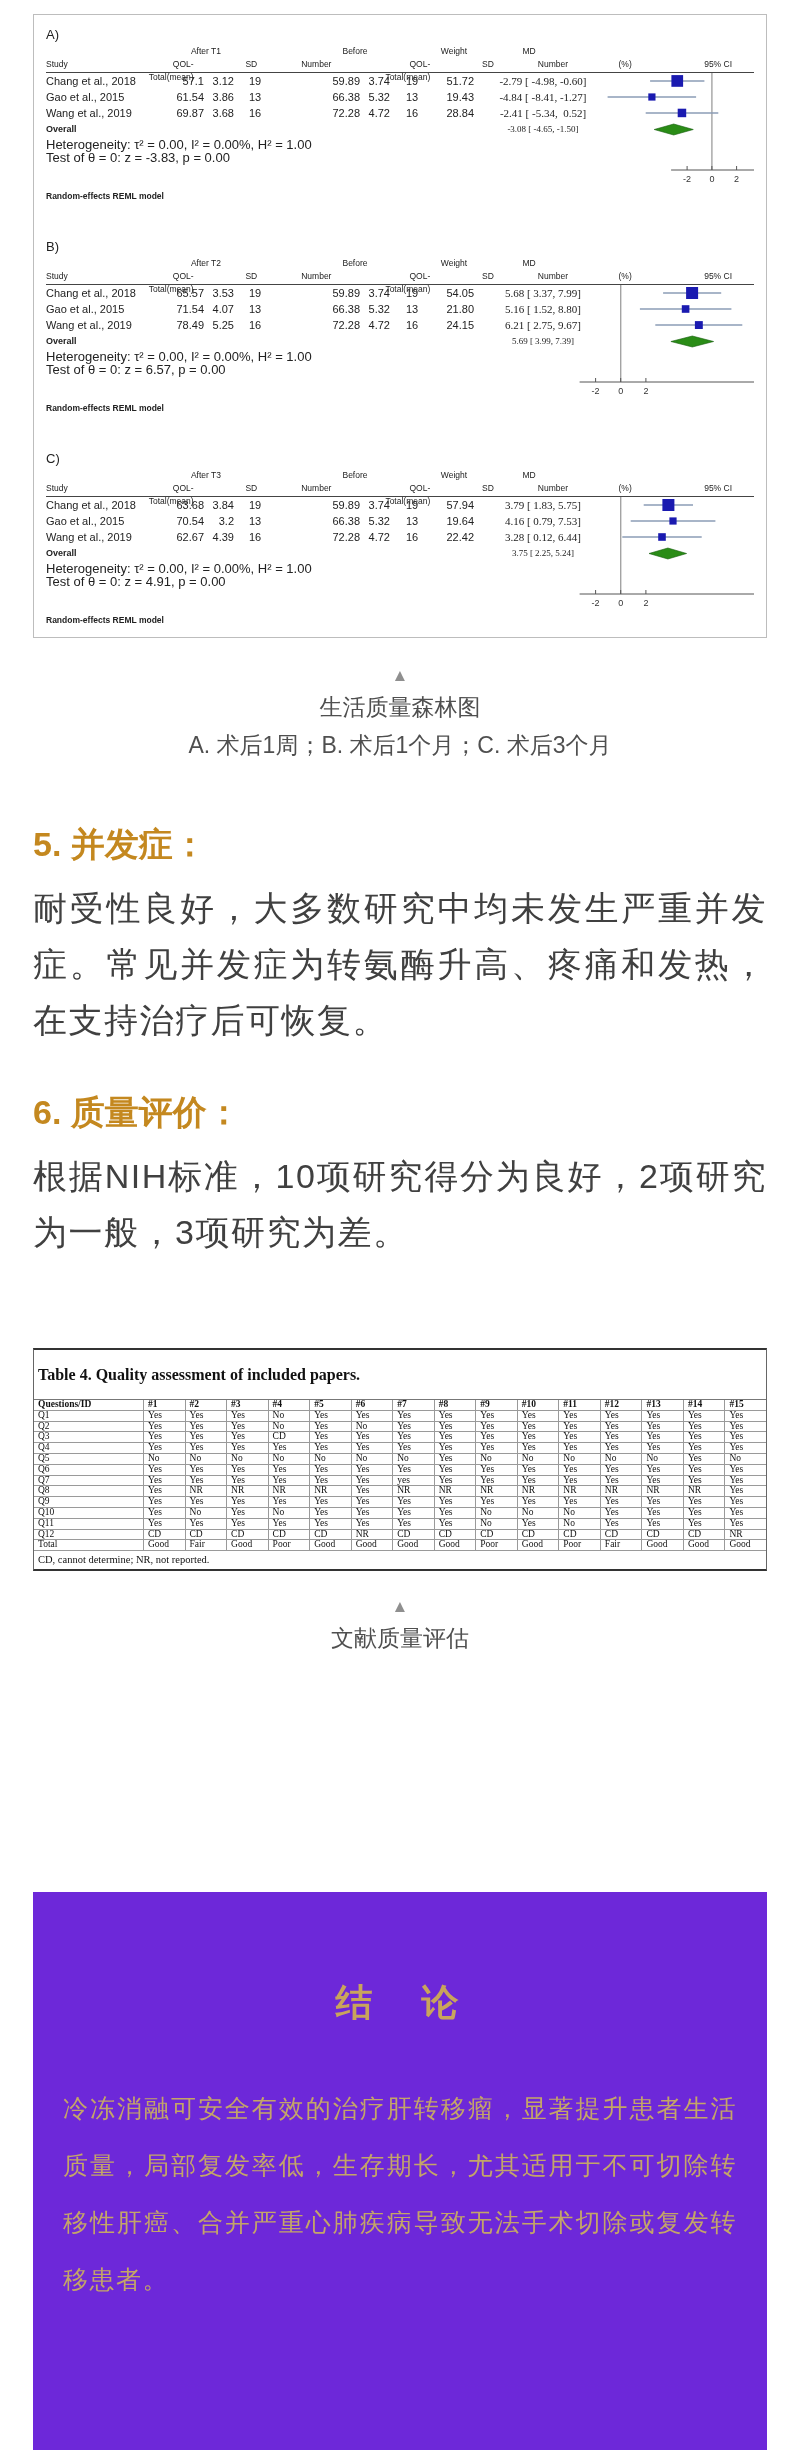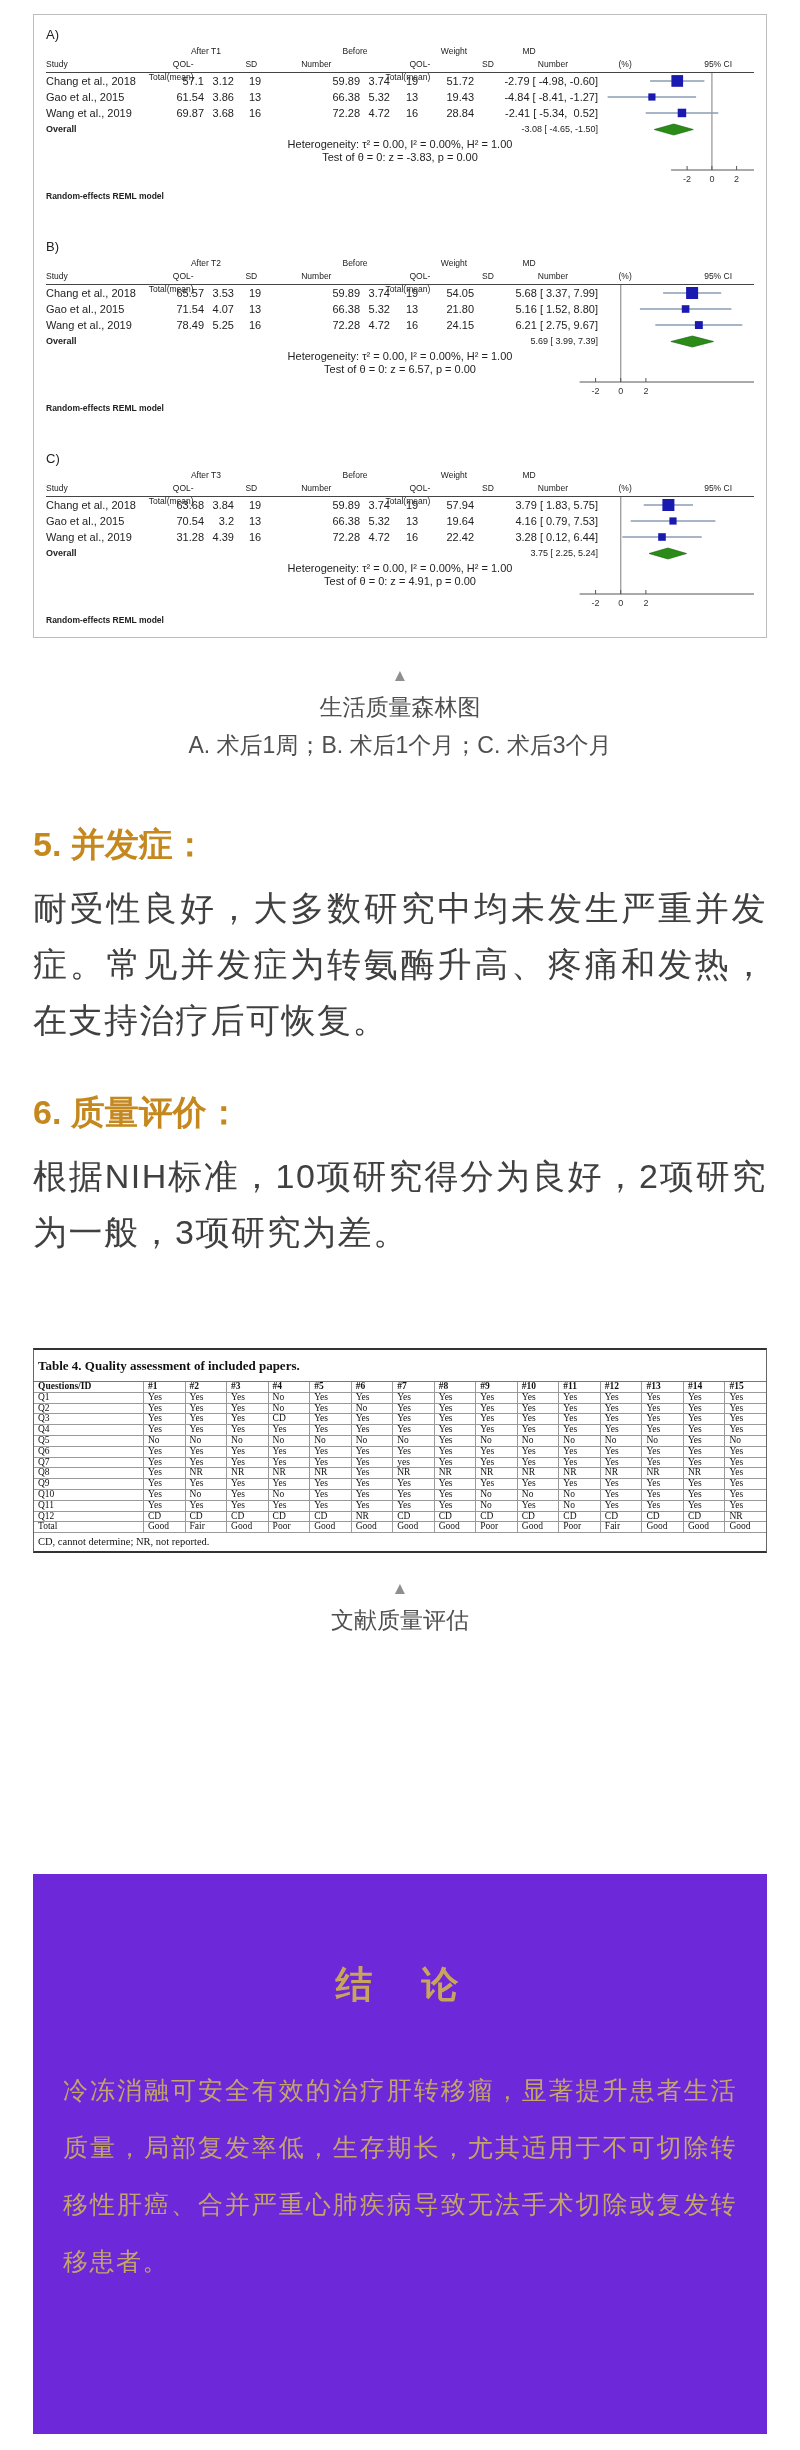--- a/index.html
+++ b/index.html
@@ -15,43 +15,43 @@
   .frow{display:flex;width:100%;color:#222;}
   .ghdr{height:13px;line-height:13px;font-size:8.5px;}
   .chdr{height:14px;line-height:13px;font-size:8.5px;border-bottom:1px solid #444;gap:44px;}
   .drow{height:16px;line-height:16px;font-size:11px;}
   .orow{display:flex;height:17px;line-height:17px;font-size:9px;color:#222;}
   .c1{width:90px}.c2{width:68px}.c3{width:30px}.c4{width:42px}.c5{width:84px}
   .c6{width:30px}.c7{width:44px}.c8{width:40px}.c9{width:110px}
   .g1{width:140px}.g2{width:158px}.g3{width:40px}.g4{width:110px}
   .cfill{width:338px}
   .l{text-align:left}.r{text-align:right}.c{text-align:center}.b{font-weight:bold}
-  .ci{text-align:right;padding-left:14px;white-space:pre;}
-  .fnote{height:13px;line-height:13px;font-size:11px;color:#222;text-align:center;}
+  .ci{text-align:center;padding-left:14px;white-space:pre;font-family:Liberation Serif, serif;}
+  .fnote{height:13px;line-height:13px;font-size:13px;color:#222;}
   .fmodel{margin-top:26px;height:13px;line-height:13px;font-size:8.5px;color:#222;font-weight:bold;}
   .fplot{position:absolute;top:0;right:0;}
 
   
   .cap{margin-top:26px;text-align:center;color:#4f4f4f;}
   .cap-marker{font-size:17px;line-height:24px;color:#8f8f8f;}
   .cap-title{font-size:23px;line-height:38px;}
   .cap-sub{font-size:23px;line-height:38px;}
   .cap2{margin-top:24px;}
 
   
   .sec-heading{margin:56px 33px 0;font-size:34px;line-height:48px;
                font-weight:bold;color:#c4881f;}
   .sec-heading.s6{margin-top:40px;}
   .sec-body{margin:12px 33px 0;font-size:34px;line-height:56px;color:#404040;
             text-align:justify;letter-spacing:1.5px;}
 
   
   .qtable{margin:88px 33px 0;border:2px solid #333;border-left:1px solid #666;
           border-right:1px solid #666;font-family:"Liberation Serif",serif;color:#111;}
-  .qt-title{font-size:13px;font-weight:bold;line-height:15px;padding:8px 4px;
+  .qt-title{font-size:16px;font-weight:bold;line-height:15px;padding:17px 4px;
             border-bottom:1px solid #777;}
   .qrow{display:flex;border-bottom:1px solid #9a9a9a;}
   .qhead{font-weight:bold;}
   .qc0{width:110px;border-right:1px solid #9a9a9a;font-size:9.5px;line-height:9.8px;
        padding:0 0 0 4px;box-sizing:border-box;}
   .qc{flex:1;border-right:1px solid #9a9a9a;font-size:9.5px;line-height:9.8px;
       padding-left:4px;box-sizing:border-box;}
   .qc:last-child{border-right:none;}
   .qt-foot{font-size:10.5px;line-height:14px;padding:2px 4px;}
 
@@ -264,21 +264,21 @@
           <span class="c3 r">3.2</span>
           <span class="c4 c">13</span>
           <span class="c5 r">66.38</span>
           <span class="c6 r">5.32</span>
           <span class="c7 c">13</span>
           <span class="c8 r">19.64</span>
           <span class="c9 ci">4.16 [ 0.79, 7.53]</span>
         </div>
         <div class="frow drow">
           <span class="c1 l">Wang et al., 2019</span>
-          <span class="c2 r">31.28</span>
+          <span class="c2 r">62.67</span>
           <span class="c3 r">4.39</span>
           <span class="c4 c">16</span>
           <span class="c5 r">72.28</span>
           <span class="c6 r">4.72</span>
           <span class="c7 c">16</span>
           <span class="c8 r">22.42</span>
           <span class="c9 ci">3.28 [ 0.12, 6.44]</span>
         </div>
         <div class="orow">
           <span class="c1 l b">Overall</span>

